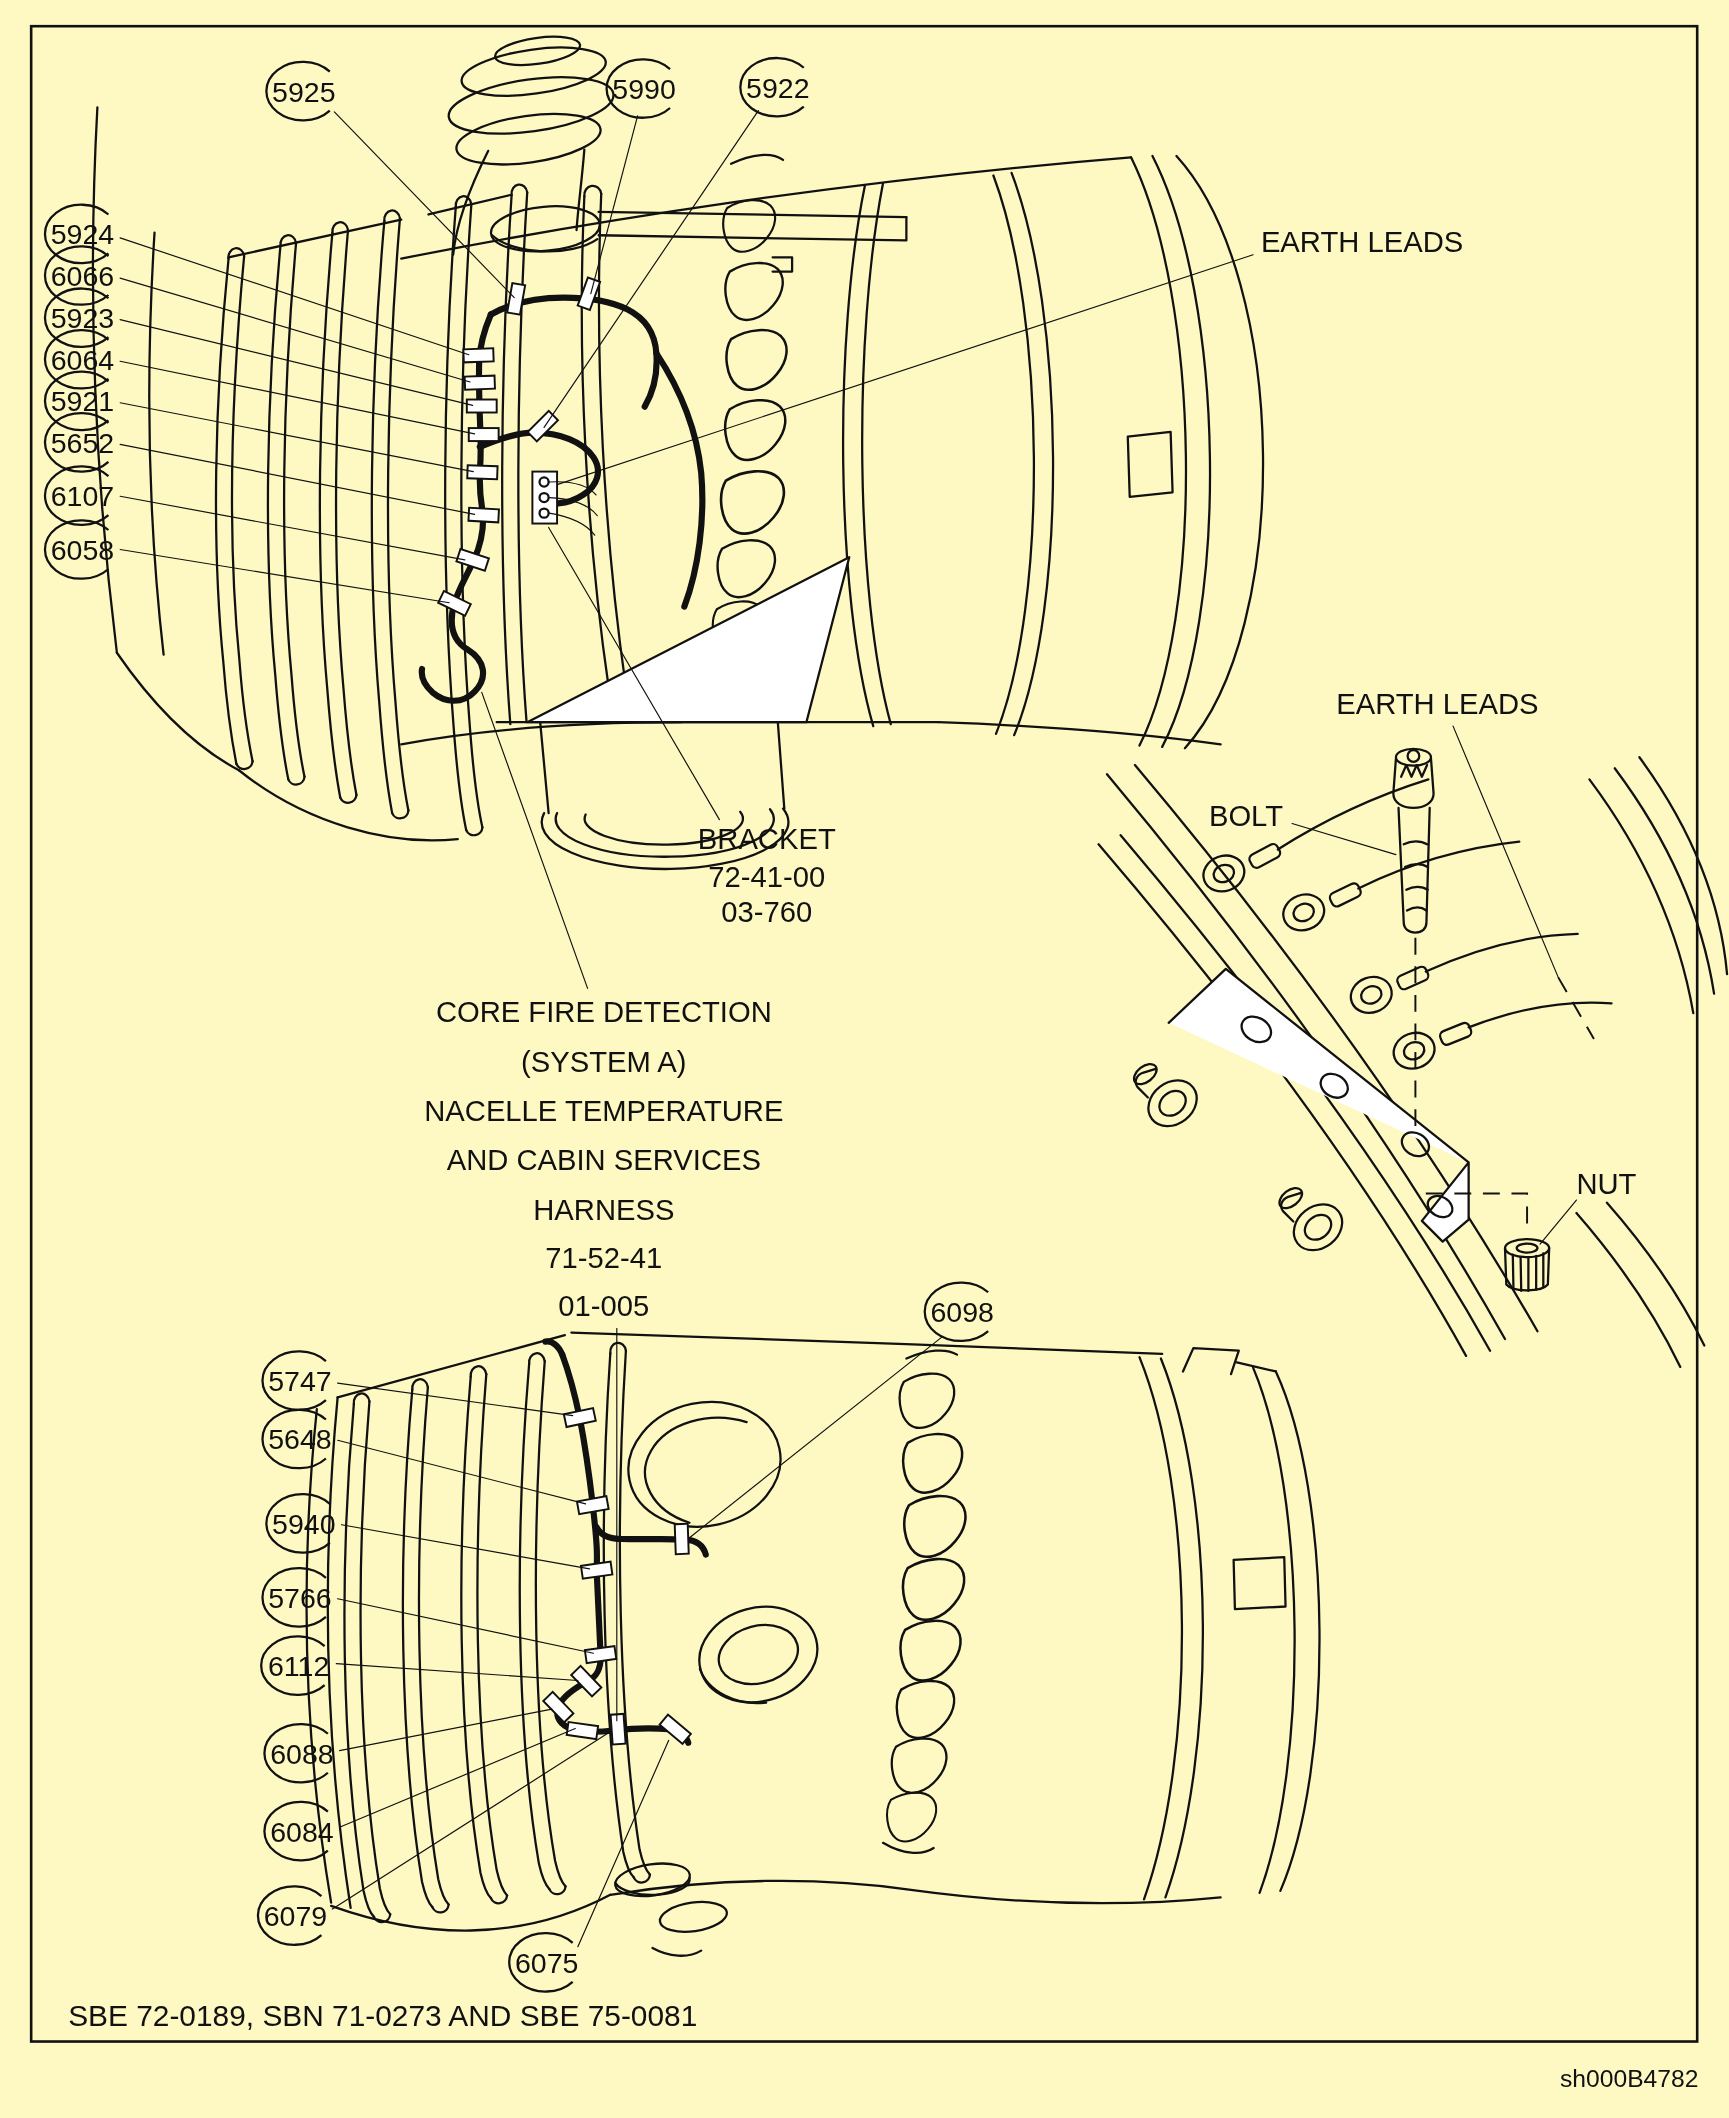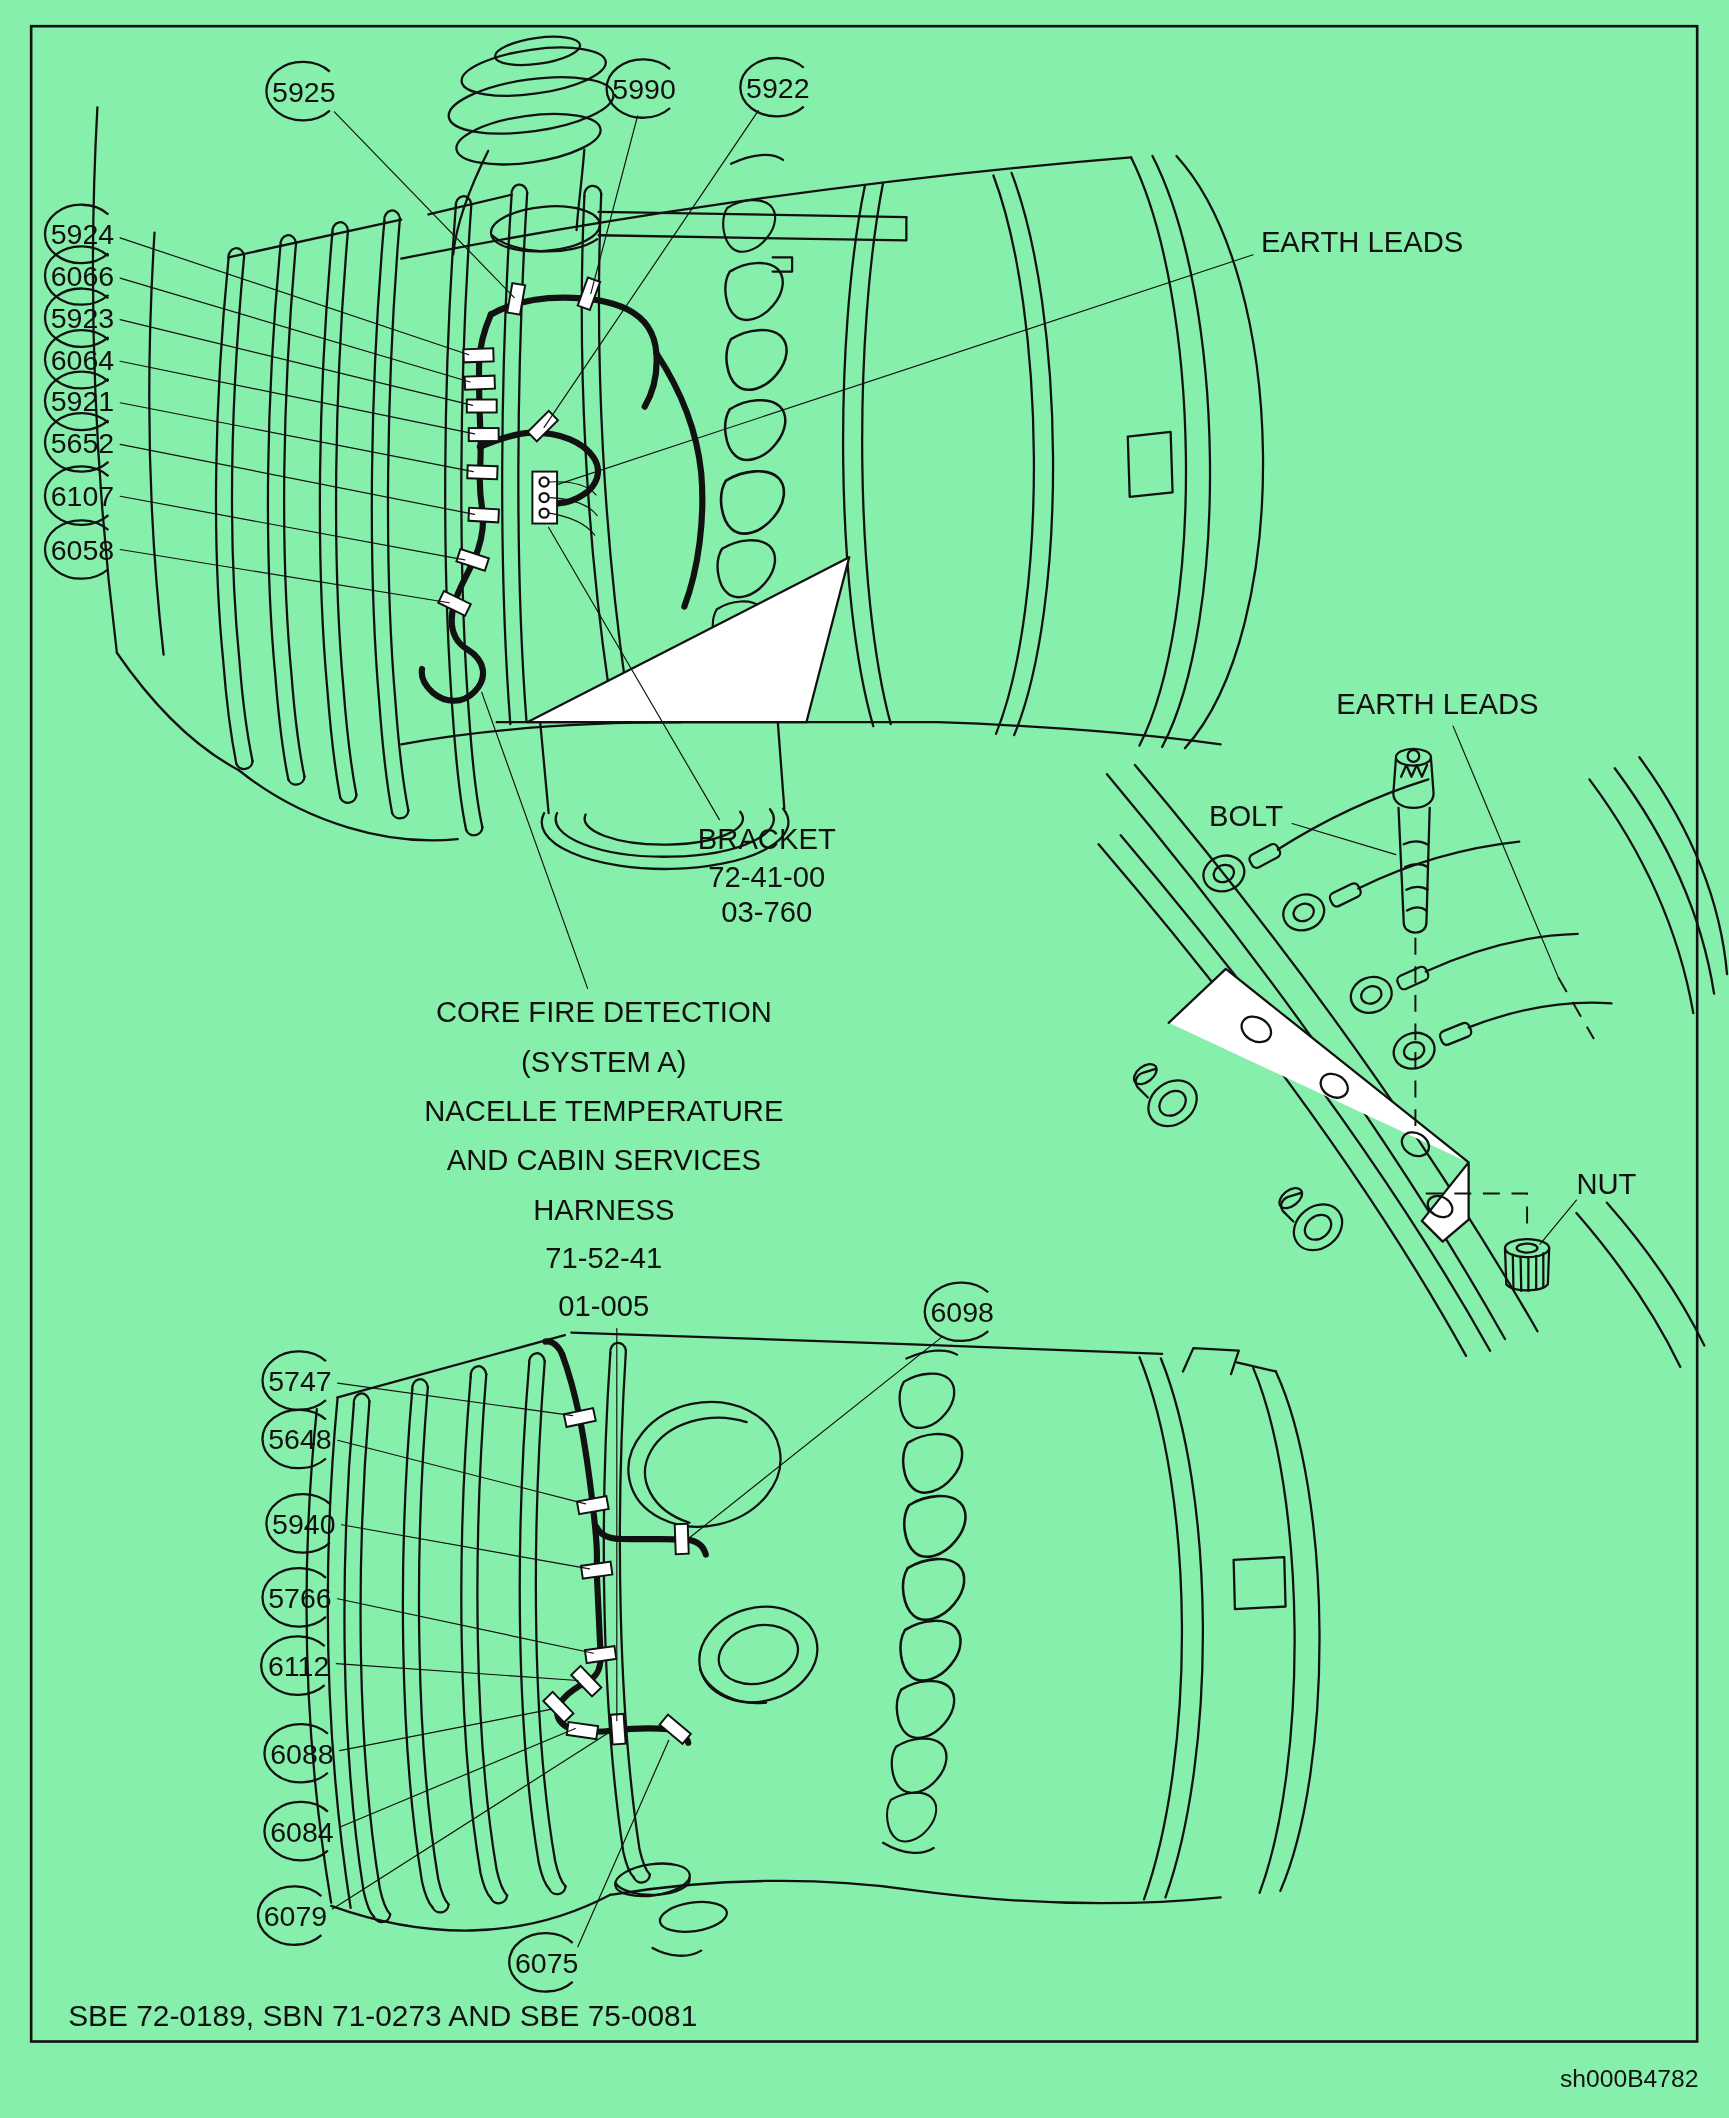--- a/index.html
+++ b/index.html
@@ -1,16 +1,16 @@
 <!DOCTYPE html>
 <html style="font-size:10.4px"><head>
 <meta charset="utf-8">
 <style>
   html,body{margin:0;padding:0;background:#ffffff;}
-  .page{position:relative;width:1729px;height:2119px;background:#86efac;
+  .page{position:relative;width:1729px;height:2119px;background:#fef9c3;
         font-family:"Liberation Sans", sans-serif;}
   svg{position:absolute;left:0;top:0;}
   .ln{stroke:#111;fill:none;stroke-width:3.5;stroke-linecap:round;stroke-linejoin:round;}
   .thin{stroke:#111;fill:none;stroke-width:1.8;stroke-linecap:round;}
   .harness{stroke:#111;fill:none;stroke-width:9.5;stroke-linecap:round;stroke-linejoin:round;}
   .clamp{fill:#ffffff;stroke:#111;stroke-width:3;}
   .balloon{stroke:#111;fill:none;stroke-width:3.5;}
   .btxt{font-size:44px;fill:#111;text-anchor:middle;}
   .lbl{font-size:45px;fill:#111;}
   .lblc{font-size:45px;fill:#111;text-anchor:middle;}

